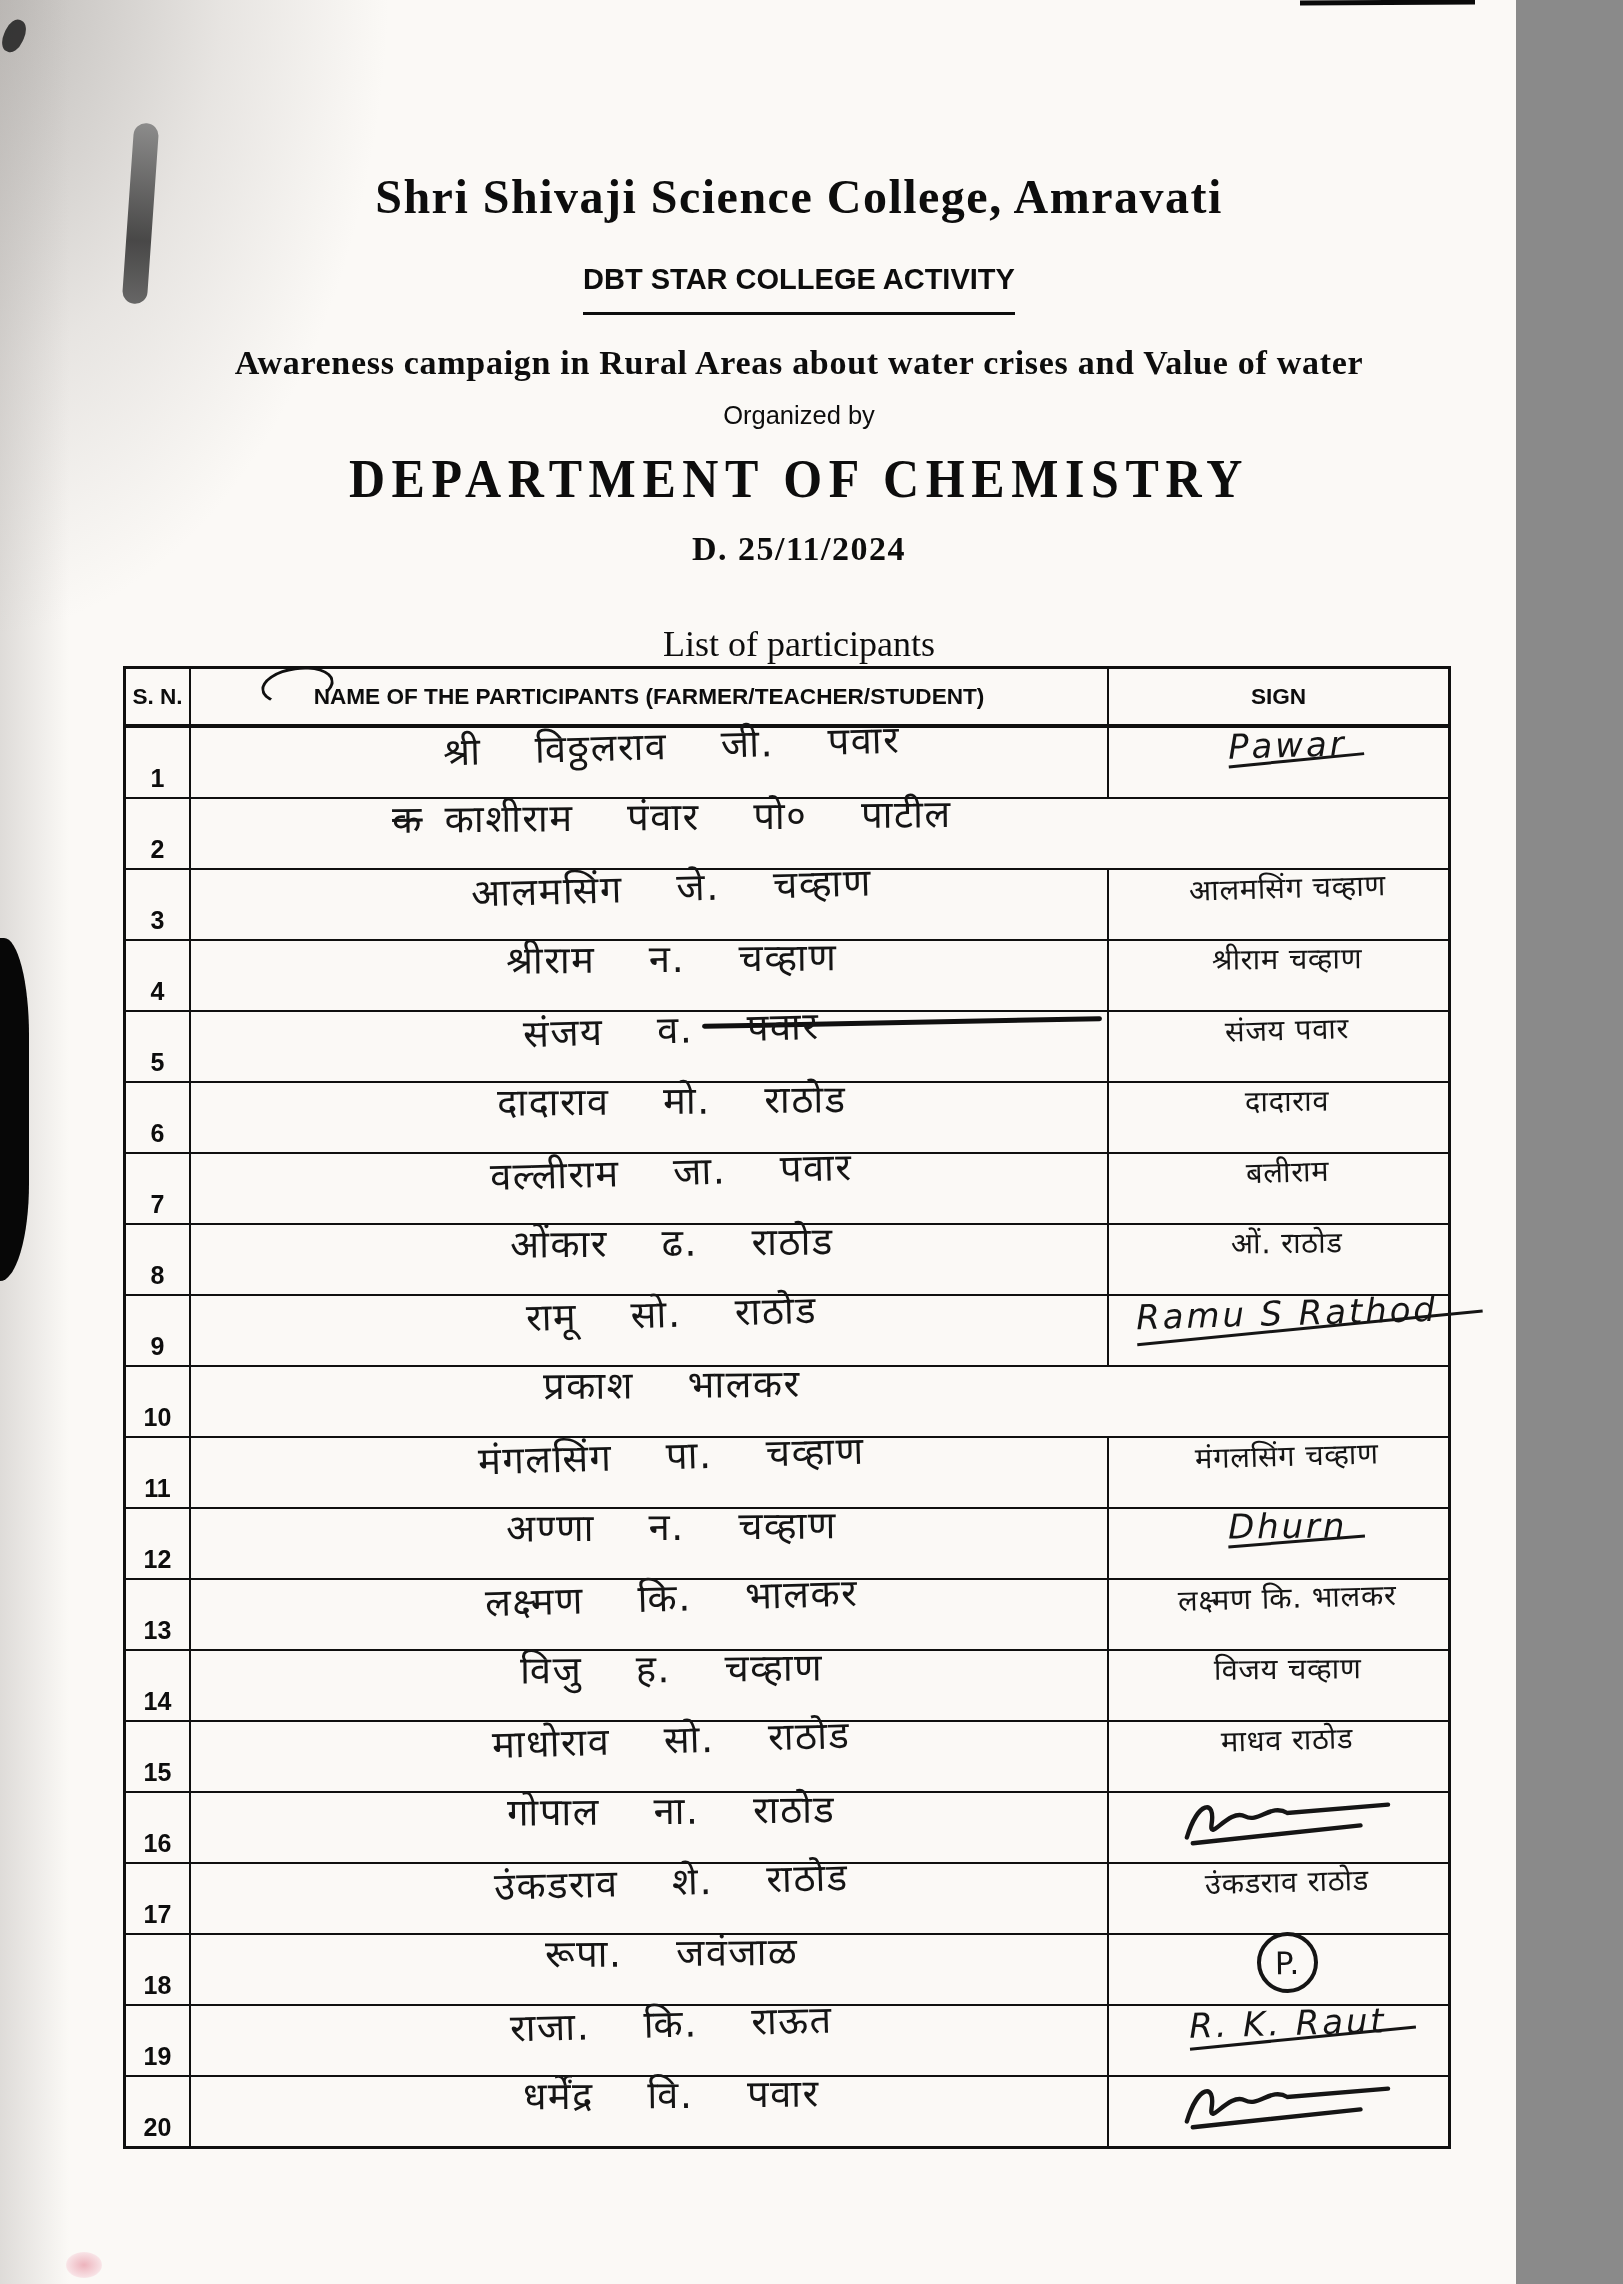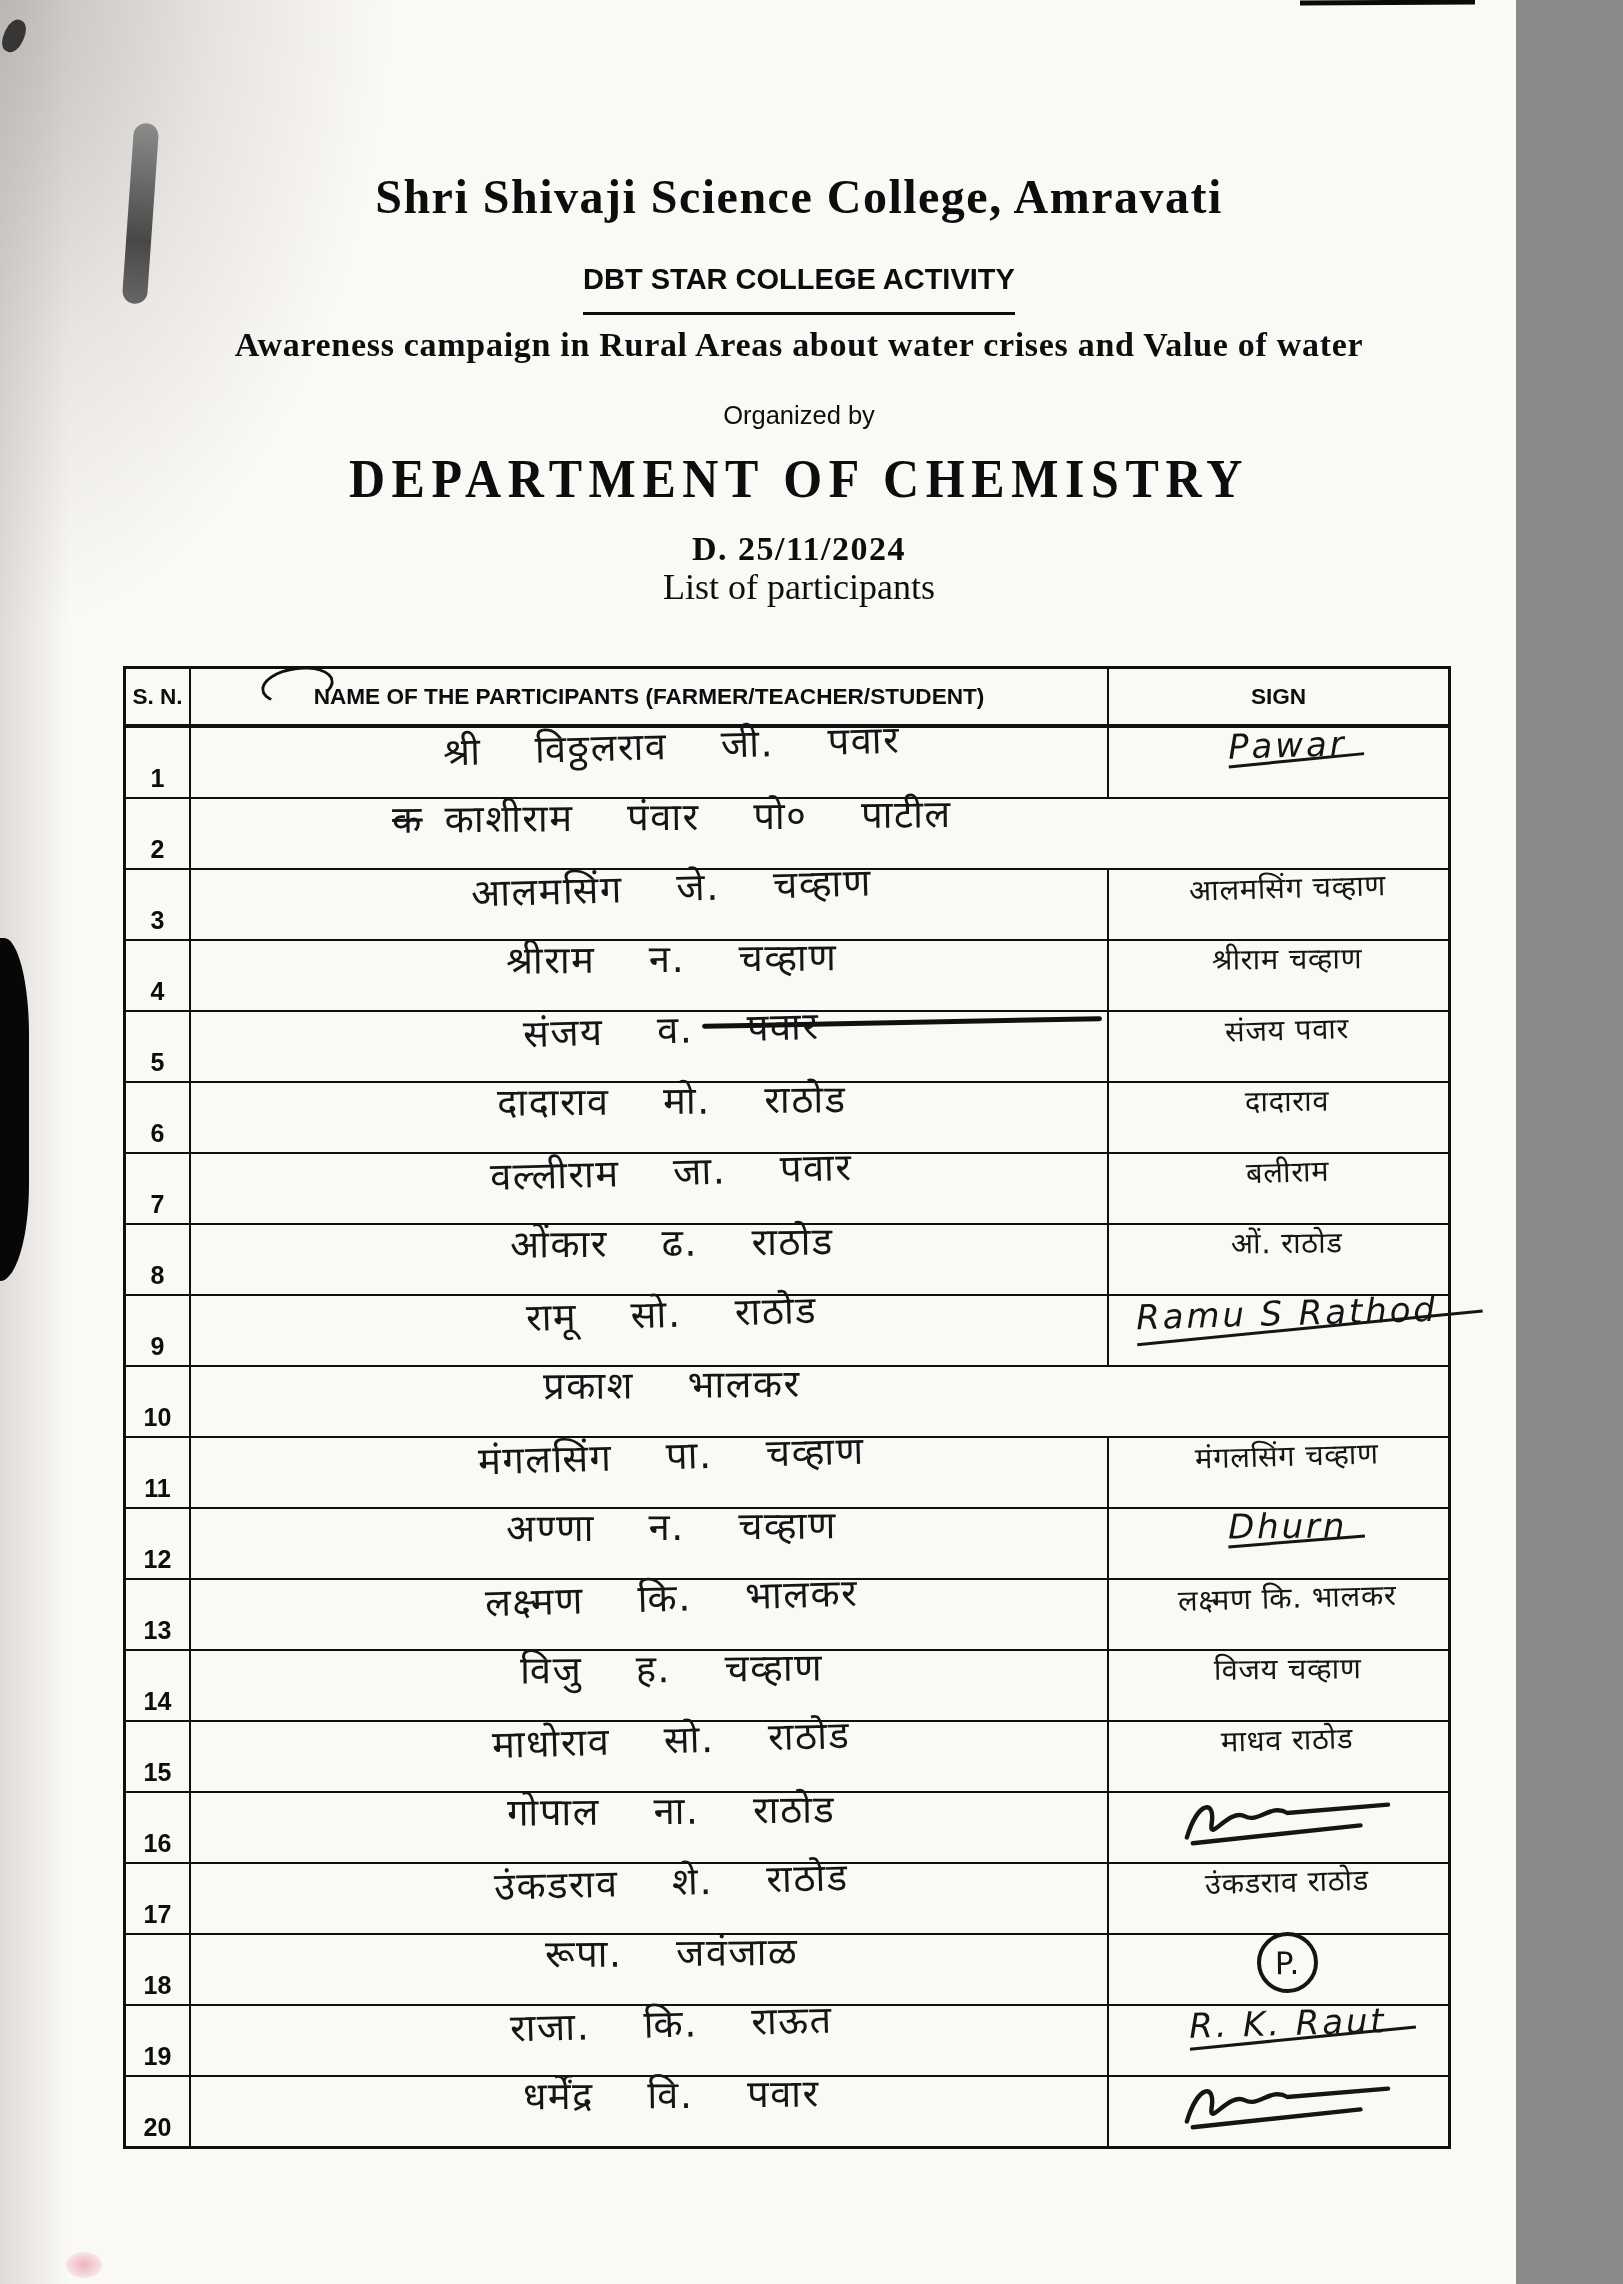--- a/index.html
+++ b/index.html
@@ -33,25 +33,25 @@
     background:radial-gradient(#e795a3,#f6d6dc 65%, rgba(255,255,255,0) 85%);}
   #pen-dash-row4{left:702px;top:1020px;width:400px;height:5.1px;background:#101010;
     transform:rotate(-1.1deg);border-radius:2.9px;}
   #pen-loop{left:261px;top:667px;width:67px;height:31px;border:3.6px solid #101010;
     border-radius:50%;border-bottom-color:transparent;transform:rotate(-8deg);}
   
   .header-line{position:absolute;left:0;width:1598px;text-align:center;}
   #college-title{top:169px;font-size:48px;font-weight:bold;letter-spacing:1.5px;}
   #activity-title{top:263px;font-family:"Liberation Sans",sans-serif;font-size:29px;font-weight:bold;}
   #activity-title span{display:inline-block;border-bottom:3.6px solid #0d0d0d;padding-bottom:16px;}
-  #campaign-title{top:326px;font-size:34px;font-weight:bold;letter-spacing:0.7px;}
+  #campaign-title{top:344px;font-size:34px;font-weight:bold;letter-spacing:0.7px;}
   #organized-by{top:401px;font-family:"Liberation Sans",sans-serif;font-size:25.5px;font-weight:normal;}
   #department-title{top:450px;font-size:50px;font-weight:bold;letter-spacing:6.6px;transform:scaleY(1.08);}
   #date-line{top:530px;font-size:34px;font-weight:bold;letter-spacing:1.5px;}
-  #list-title{top:566px;font-size:36px;}
+  #list-title{top:623px;font-size:36px;}
   
   #participants-table{
     position:absolute;left:123px;top:666px;width:1322px;
     border:3.6px solid #101010;background:transparent;
     display:flex;flex-direction:column;text-align:center;
   }
   .t-row{display:grid;grid-template-columns:63px 918px 1fr;}
   .t-row > div{border-left:2.9px solid #101010;position:relative;}
   .t-row > div:first-child{border-left:none;}
   #table-header-row{height:55px;border-bottom:4.4px solid #101010;

